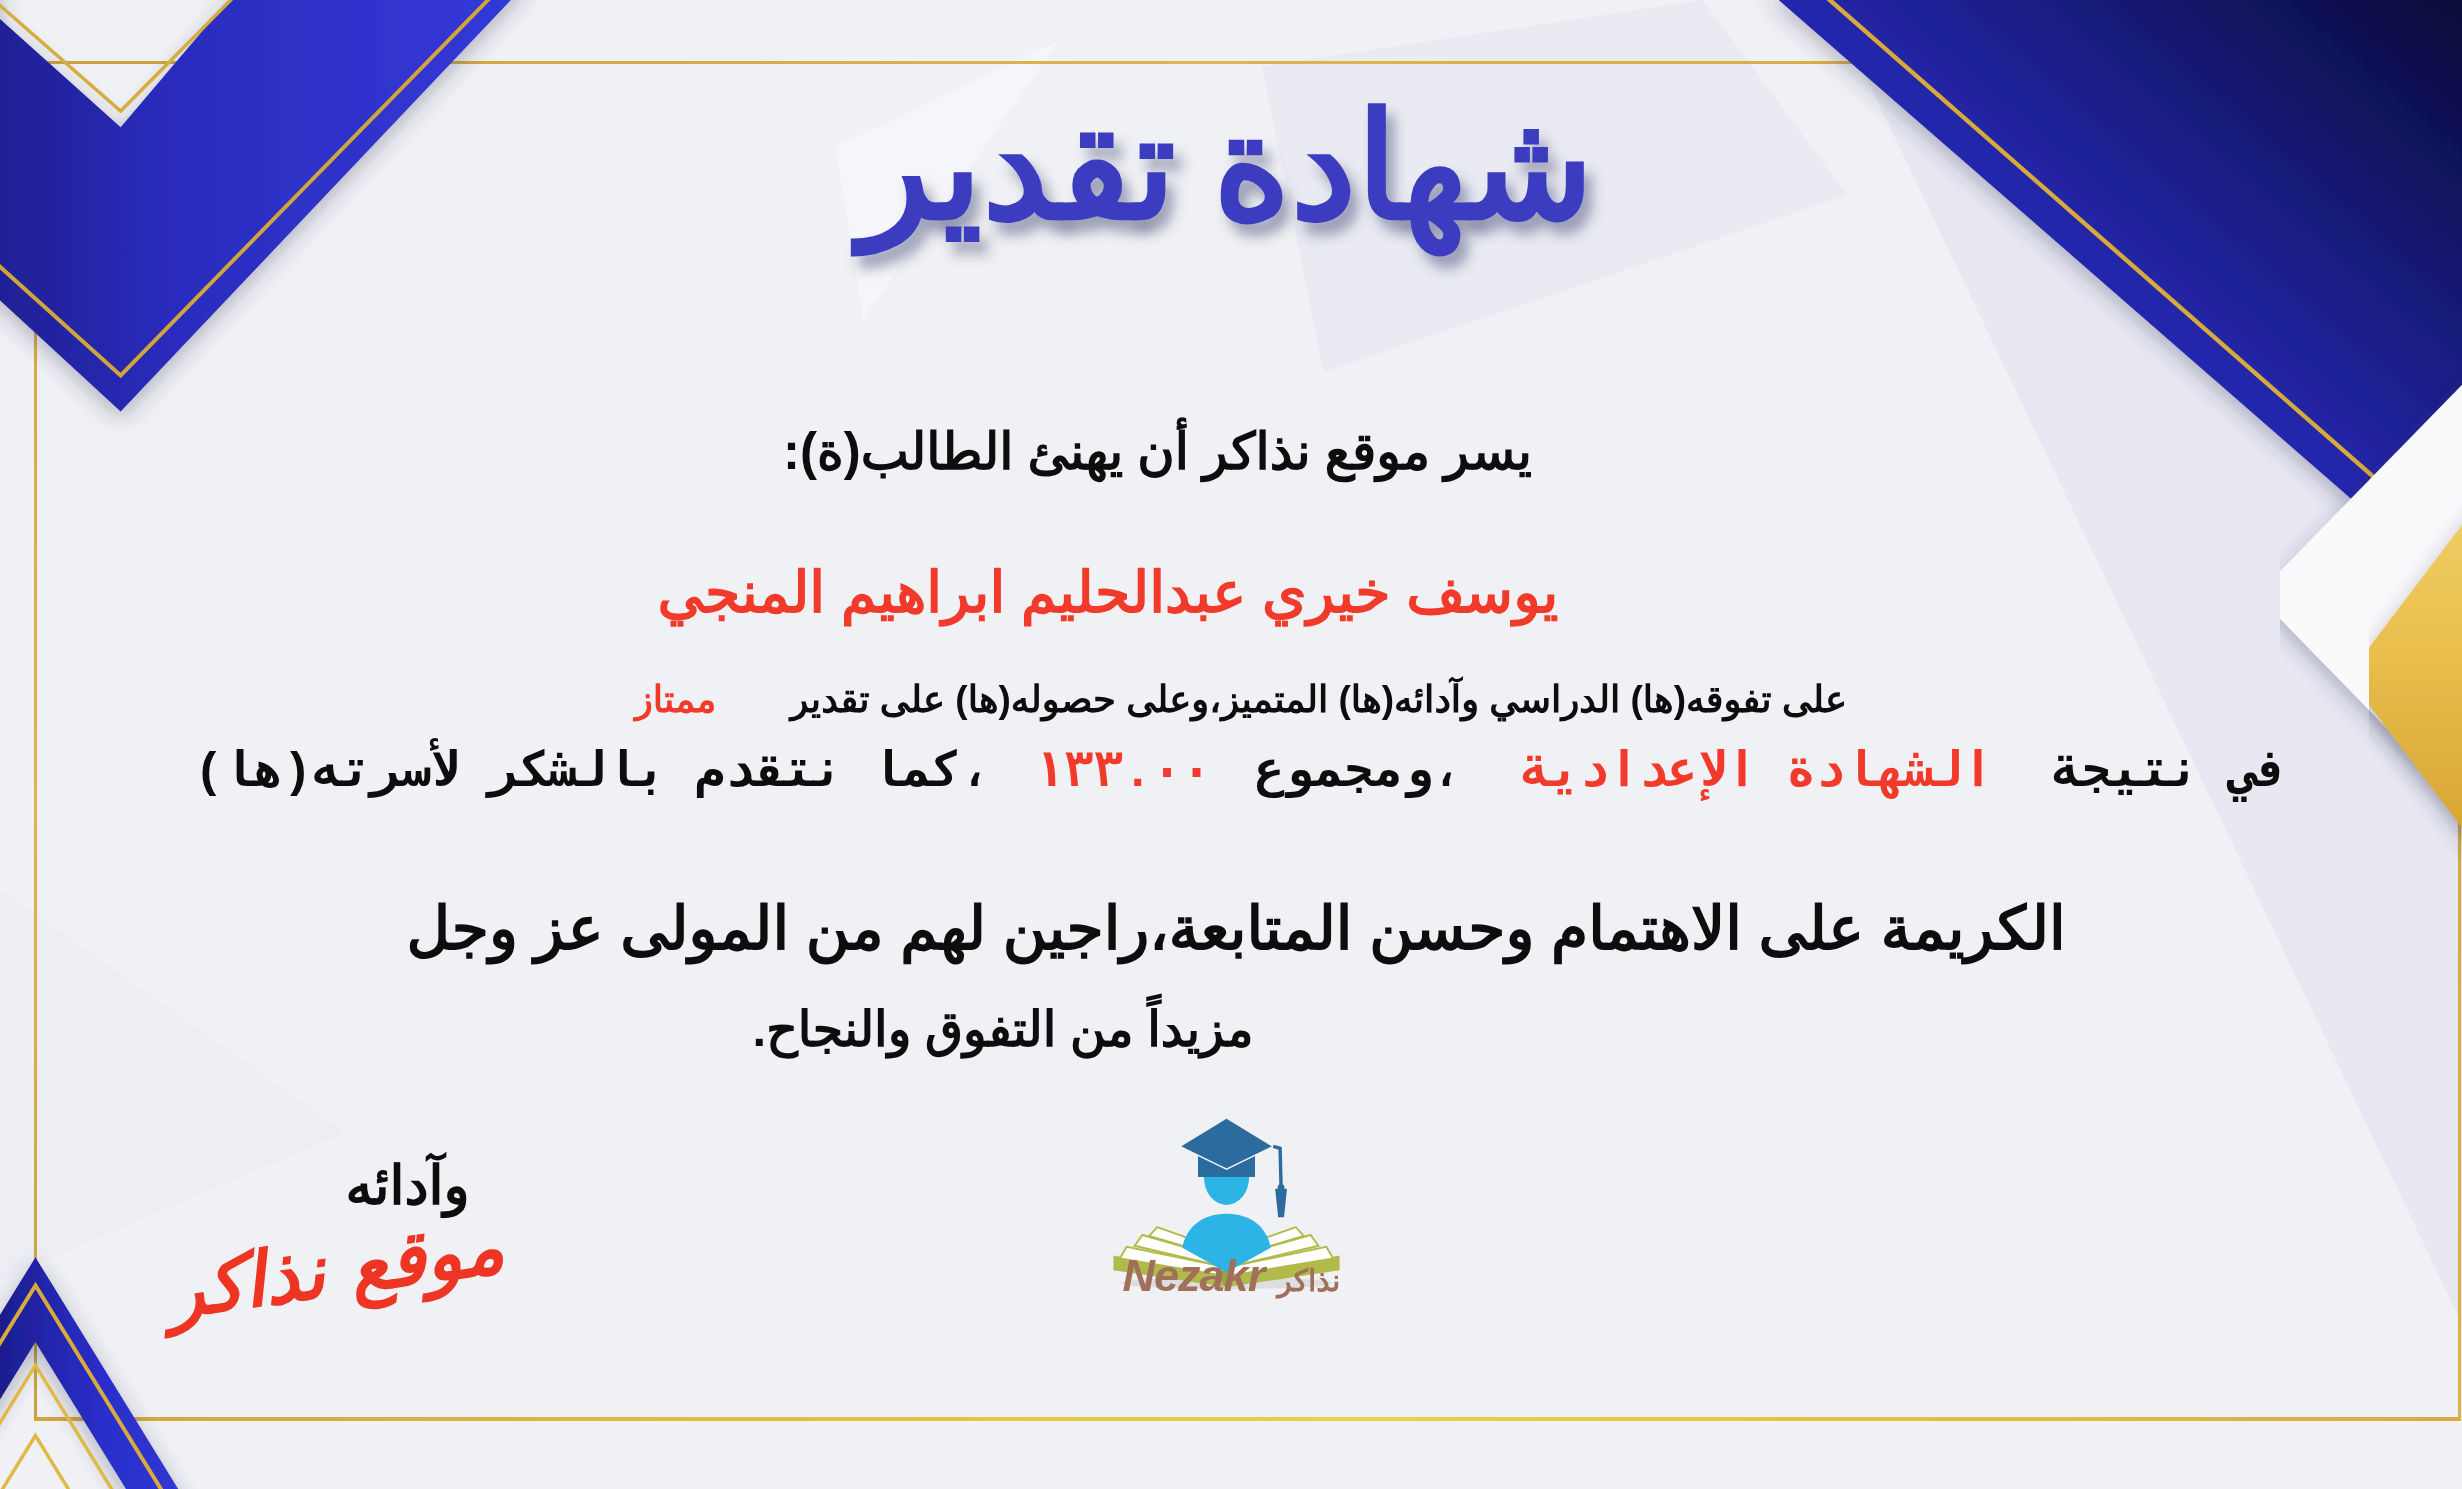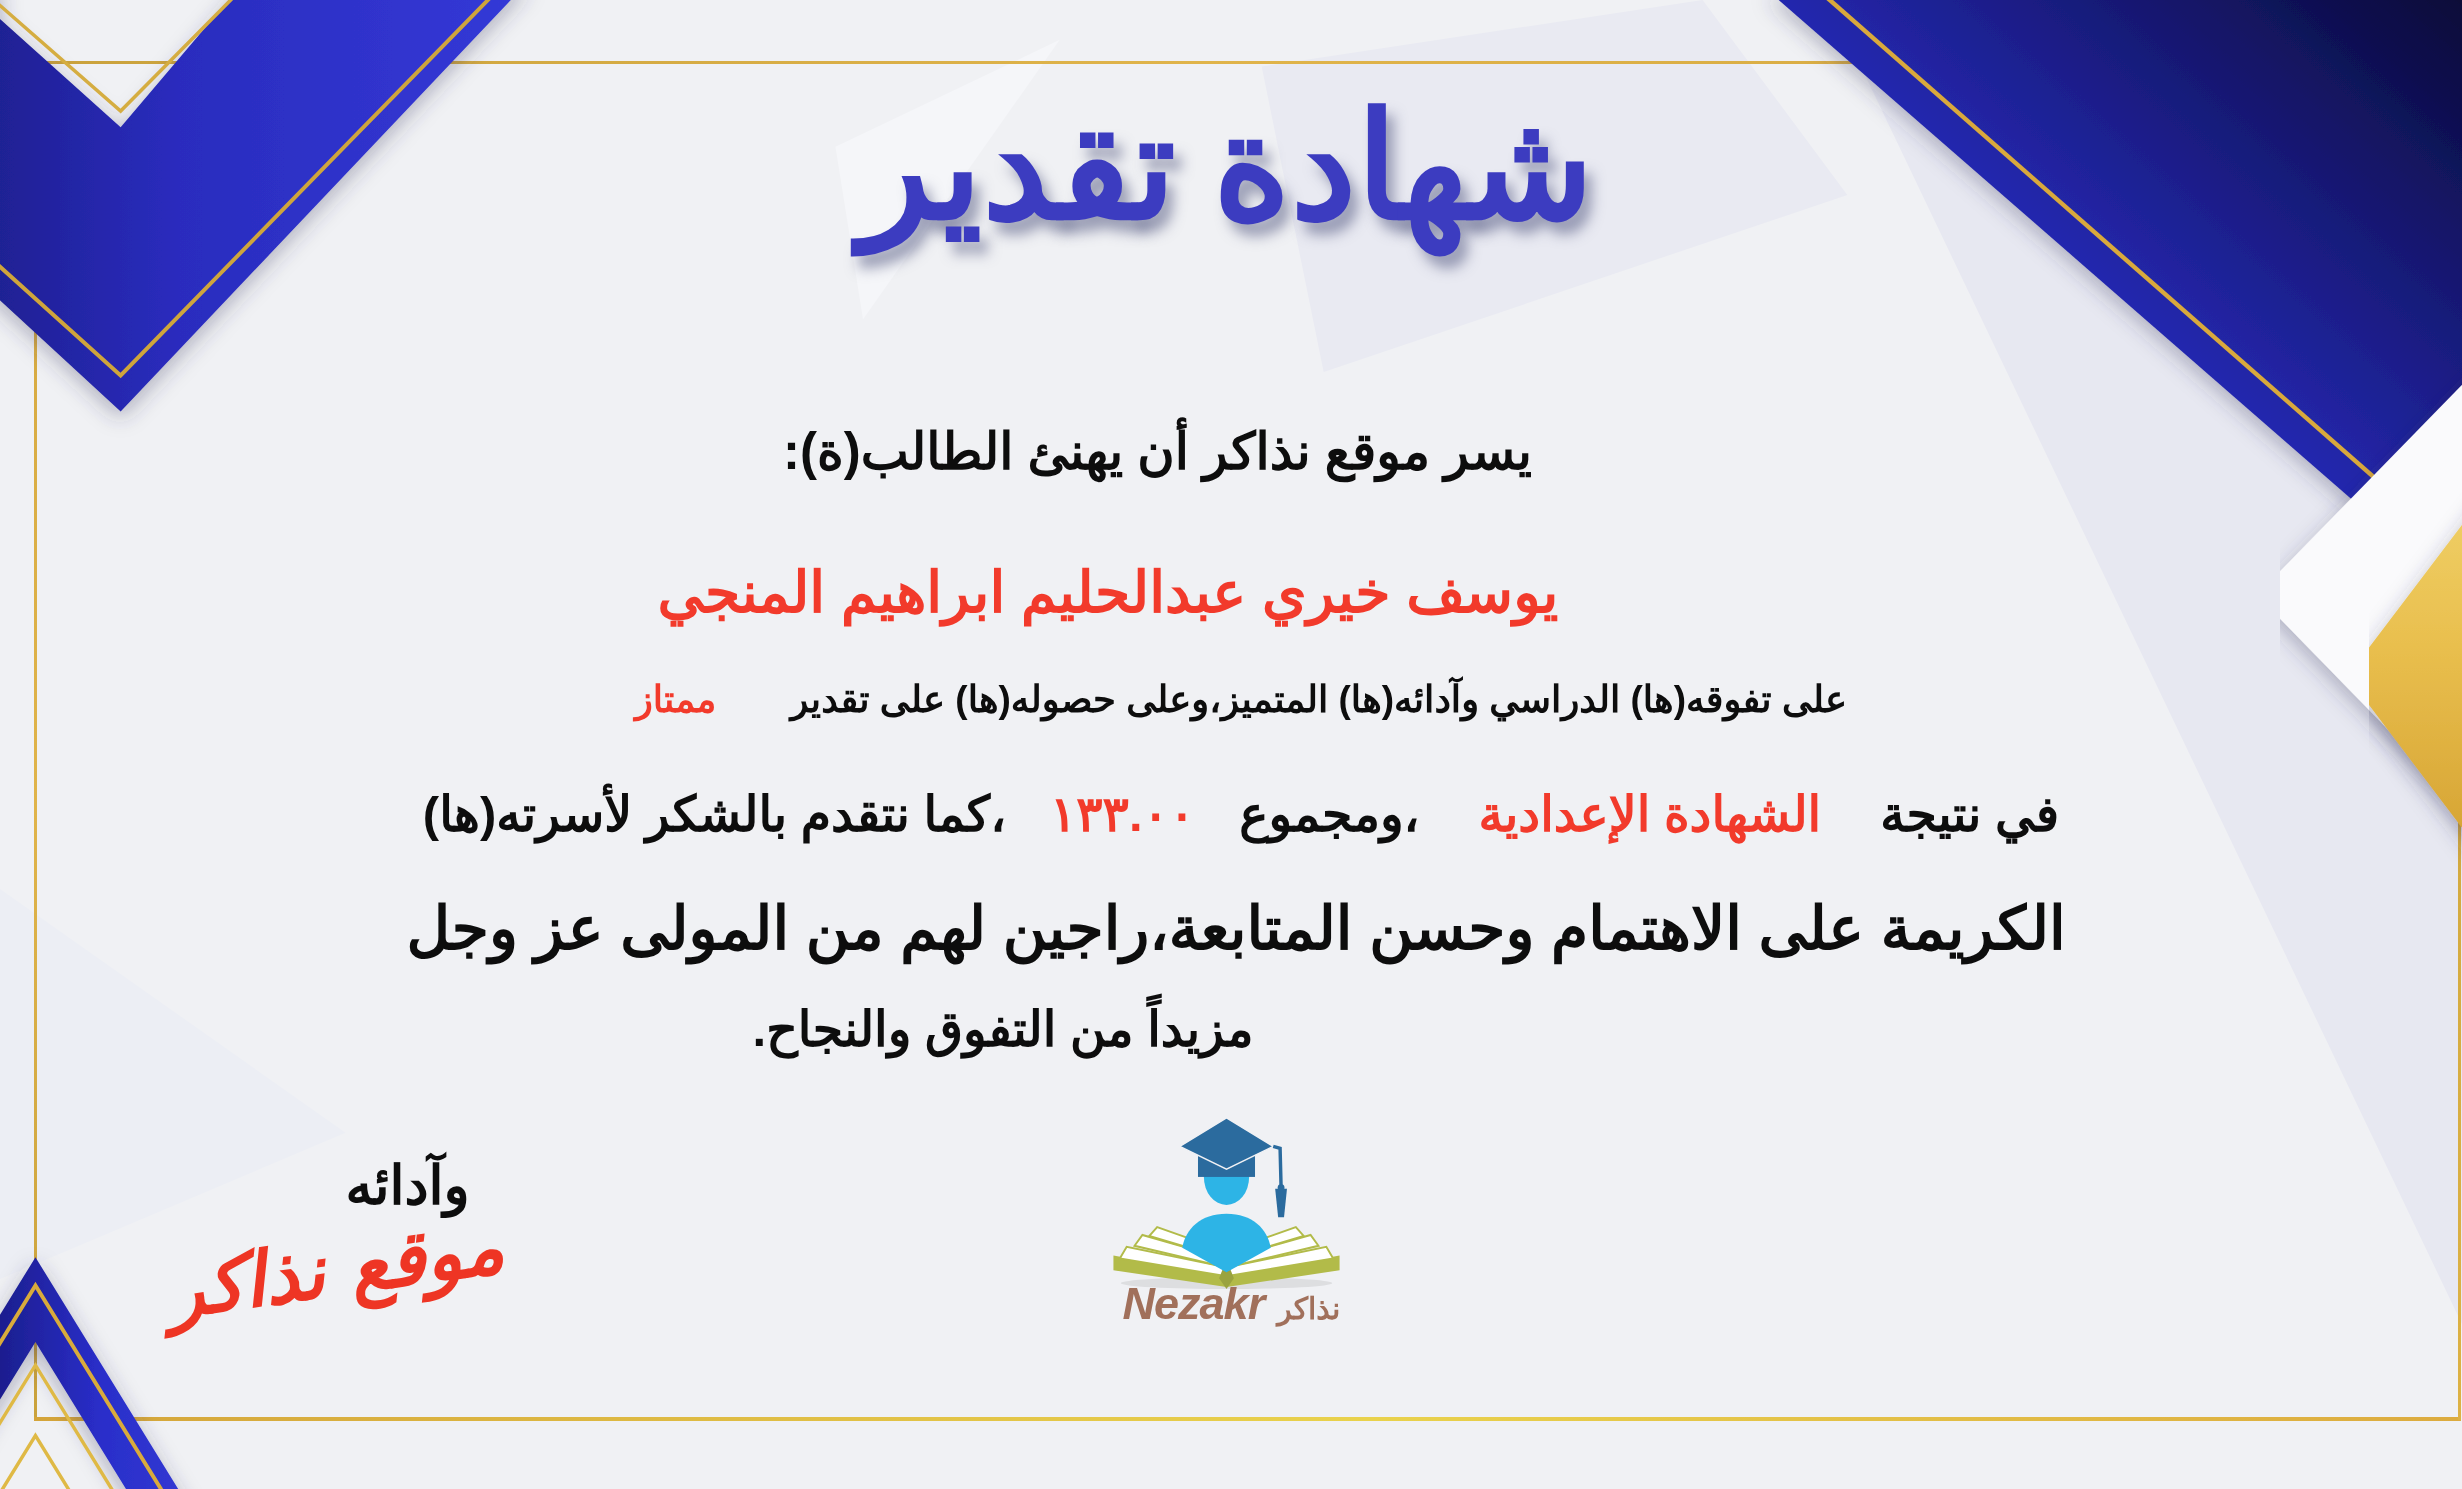--- a/index.html
+++ b/index.html
@@ -33,32 +33,32 @@
   svg.deco{position:absolute;left:0;top:0;z-index:2;pointer-events:none;}
 
   .txt{position:absolute;z-index:3;text-align:center;direction:rtl;
     color:#0d0d0d;font-weight:700;line-height:1.28;white-space:nowrap;}
   .title{left:0;top:74px;width:2453px;font-size:148px;font-weight:700;
     color:#3c3cc0;font-family:"Liberation Serif",serif;
     text-shadow:7.9px 11.8px 12.8px rgba(70,75,120,.50);}
   .intro{left:0;top:419px;width:2315px;font-size:51px;}
   .student-name{left:0;top:556px;width:2216px;font-size:57px;color:#f23a2b;}
   .l-ach{left:69px;top:676px;width:2344px;font-size:37px;}
-  .l-res{left:69px;top:783px;width:2344px;font-size:49px;}
+  .l-res{left:69px;top:742px;width:2344px;font-size:49px;font-family:Liberation Mono, monospace;}
   .l-fam{left:74px;top:891px;width:2324px;font-size:60px;}
   .l-wish{left:0;top:998px;width:1940px;font-size:49px;padding-left:33px;}
   .red{color:#f23a2b;}
   .gap-grade{margin-right:74px;}
   .gap-exam{margin-left:59px;margin-right:59px;}
   .gap-score{margin-left:44px;margin-right:44px;}
   .sig-label{left:260px;top:1151px;width:295px;font-size:54px;}
   .sig-script{left:123px;top:1221px;width:424px;font-size:75px;
     font-family:"DejaVu Serif",serif;font-style:italic;font-weight:700;
     color:#ee3524;transform:rotate(-8deg);}
-  .brand{position:absolute;left:1059px;top:1278px;width:345px;z-index:3;
+  .brand{position:absolute;left:1059px;top:1250px;width:345px;z-index:3;
     display:flex;direction:ltr;justify-content:center;align-items:baseline;
     gap:13px;color:#a1705b;}
   .brand .latin{font-size:45px;font-weight:800;font-style:italic;letter-spacing:-1px;}
   .brand .arabic{font-size:30px;font-weight:800;direction:rtl;}
   svg.logo{position:absolute;left:1096px;top:1114px;z-index:3;}
 </style>
 </head>
 <body>
 
 <div class="facet facet-a"></div>

